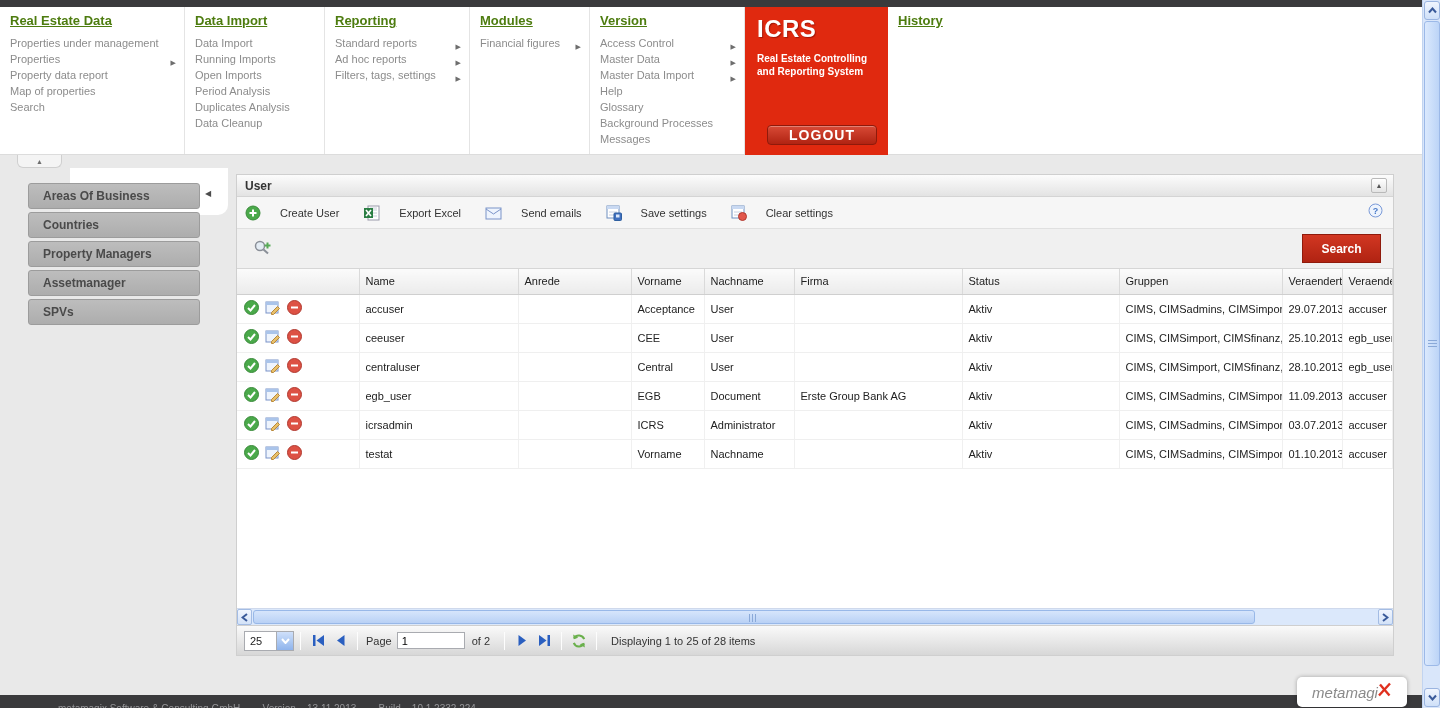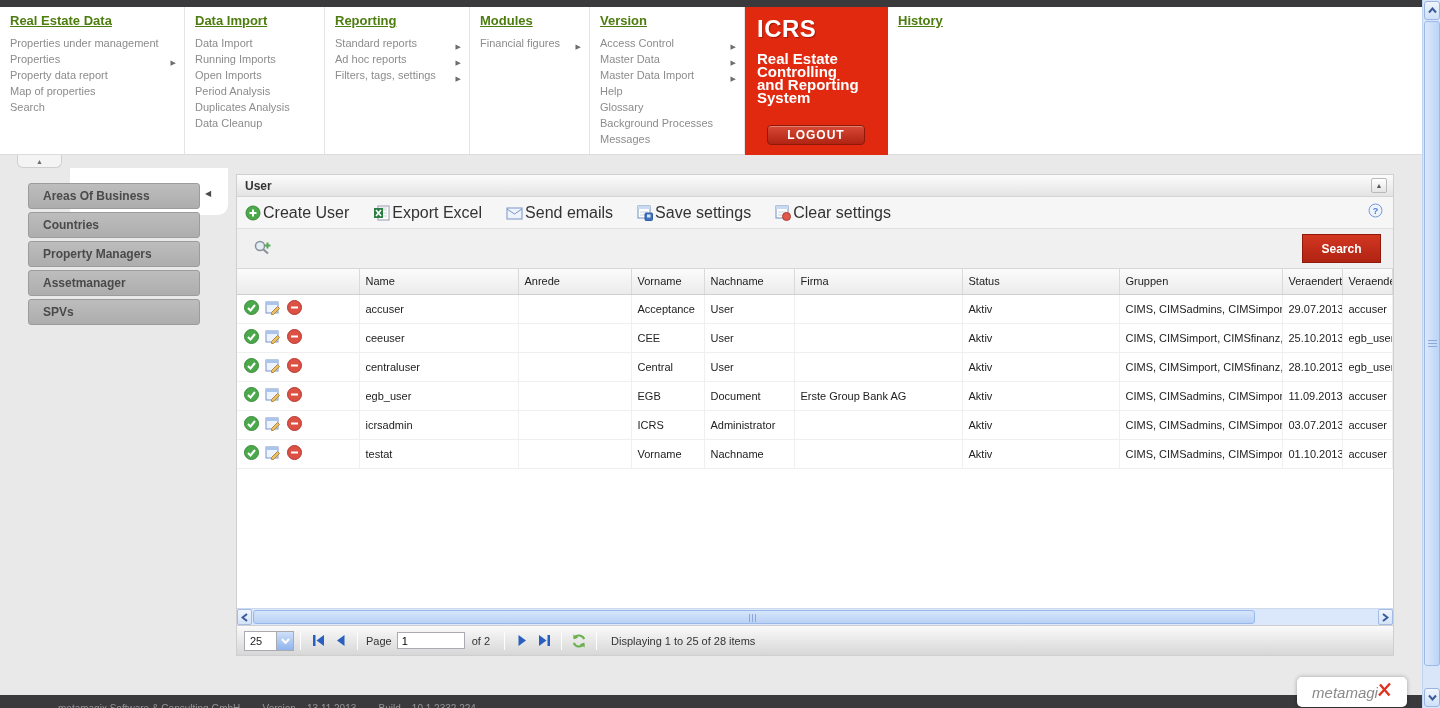--- a/index.html
+++ b/index.html
@@ -13,24 +13,24 @@
   .menubar { position:absolute; left:0; top:7px; width:1422px; height:148px; background:#fff;
              border-bottom:1px solid #dcdcdc; display:flex; }
   .mcol { height:100%; border-right:1px solid #e4e4e4; padding:6px 0 0 10px; }
   .mtitle { font-size:13px; font-weight:bold; color:#4d7c0f; margin-bottom:7px;text-decoration:underline; }
   .mi { position:relative; font-size:11px; color:#8c8c8c; line-height:16px; padding-right:16px; cursor:pointer; }
   .miarrow { position:absolute; right:8px; top:4px; font-size:7px; color:#6e6e6e; }
 
   
   .brand { width:143px; height:148px; background:#e0290f; position:relative; padding:8px 12px; }
   .brand-name { color:#fff; font-weight:bold; font-size:24px; letter-spacing:0.5px; text-shadow:1px 1px 1px rgba(120,10,0,.6); }
-  .brand-tag { margin-top:9px; color:#fff; font-weight:bold; font-size:15px; line-height:13px; }
-  .logout { position:absolute; left:22px; bottom:10px; width:98px; height:20px;
+  .brand-tag { margin-top:9px; color:#fff; font-weight:bold; font-size:10px; line-height:13px; }
+  .logout { position:absolute; left:22px; bottom:10px; width:110px; height:20px;
             background:linear-gradient(#d84a36,#b02312); border:1px solid #8f1a0b; border-radius:4px;
-            color:#fff; font-weight:bold; font-size:12px; letter-spacing:1px; font-family:inherit; cursor:pointer;
+            color:#fff; font-weight:bold; font-size:14px; letter-spacing:1px; font-family:inherit; cursor:pointer;
             box-shadow:inset 0 1px 0 rgba(255,255,255,.3); }
 
   
   .collapse-tab { position:absolute; left:17px; top:155px; width:45px; height:13px; background:#f4f4f4;
                   border:1px solid #cfcfcf; border-top:none; border-radius:0 0 6px 6px;
                   display:flex; align-items:center; justify-content:center; cursor:pointer; }
   .ct-arrow { font-size:7px; color:#6e6e6e; line-height:7px; }
   .side-back { position:absolute; left:70px; top:168px; width:158px; height:47px; background:#fff;
                border-radius:0 0 10px 0; }
   .side-expand { position:absolute; left:205px; top:189px; font-size:8px; color:#4c4c4c; cursor:pointer; }
@@ -43,21 +43,21 @@
   .panel { position:absolute; left:236px; top:174px; width:1158px; background:#fff;
            border:1px solid #cfcfcf; }
   .panel-header { height:22px; background:linear-gradient(#fcfcfc,#e3e3e3); border-bottom:1px solid #d4d4d4;
                   display:flex; align-items:center; padding:0 6px 0 8px; font-size:12px; font-weight:bold; color:#333; }
   .ph-collapse { margin-left:auto; width:16px; height:15px; border:1px solid #b9b9b9; border-radius:2px;
                  background:linear-gradient(#fff,#e4e4e4); display:flex; align-items:center; justify-content:center;
                  font-size:7px; color:#555; cursor:pointer; }
 
   .toolbar { height:32px; background:#f6f6f6; border-bottom:1px solid #e0e0e0; display:flex;
              align-items:center; padding:0 10px 0 8px; gap:24px; }
-  .tool { display:flex; align-items:center; gap:2px; font-size:16px; color:#333; cursor:pointer; }
+  .tool { display:flex; align-items:center; gap:19px; font-size:11px; color:#333; cursor:pointer; }
   .tool svg { display:block; }
   .help-btn { margin-left:auto; cursor:pointer; }
 
   .searchrow { height:40px; background:#f0f0f0; border-bottom:1px solid #d6d6d6; display:flex;
                align-items:center; padding:0 8px; }
   .search-input { width:314px; height:24px; border:1px solid #a9abb0; font-family:inherit;
                   font-size:12px; font-weight:bold; color:#222; padding:0 7px; }
   .adv-search { margin-left:8px; cursor:pointer; }
   .search-btn { margin-left:auto; margin-right:4px; width:79px; height:29px;
                 background:linear-gradient(#d23722,#b02312); border:1px solid #8f1a0b;

